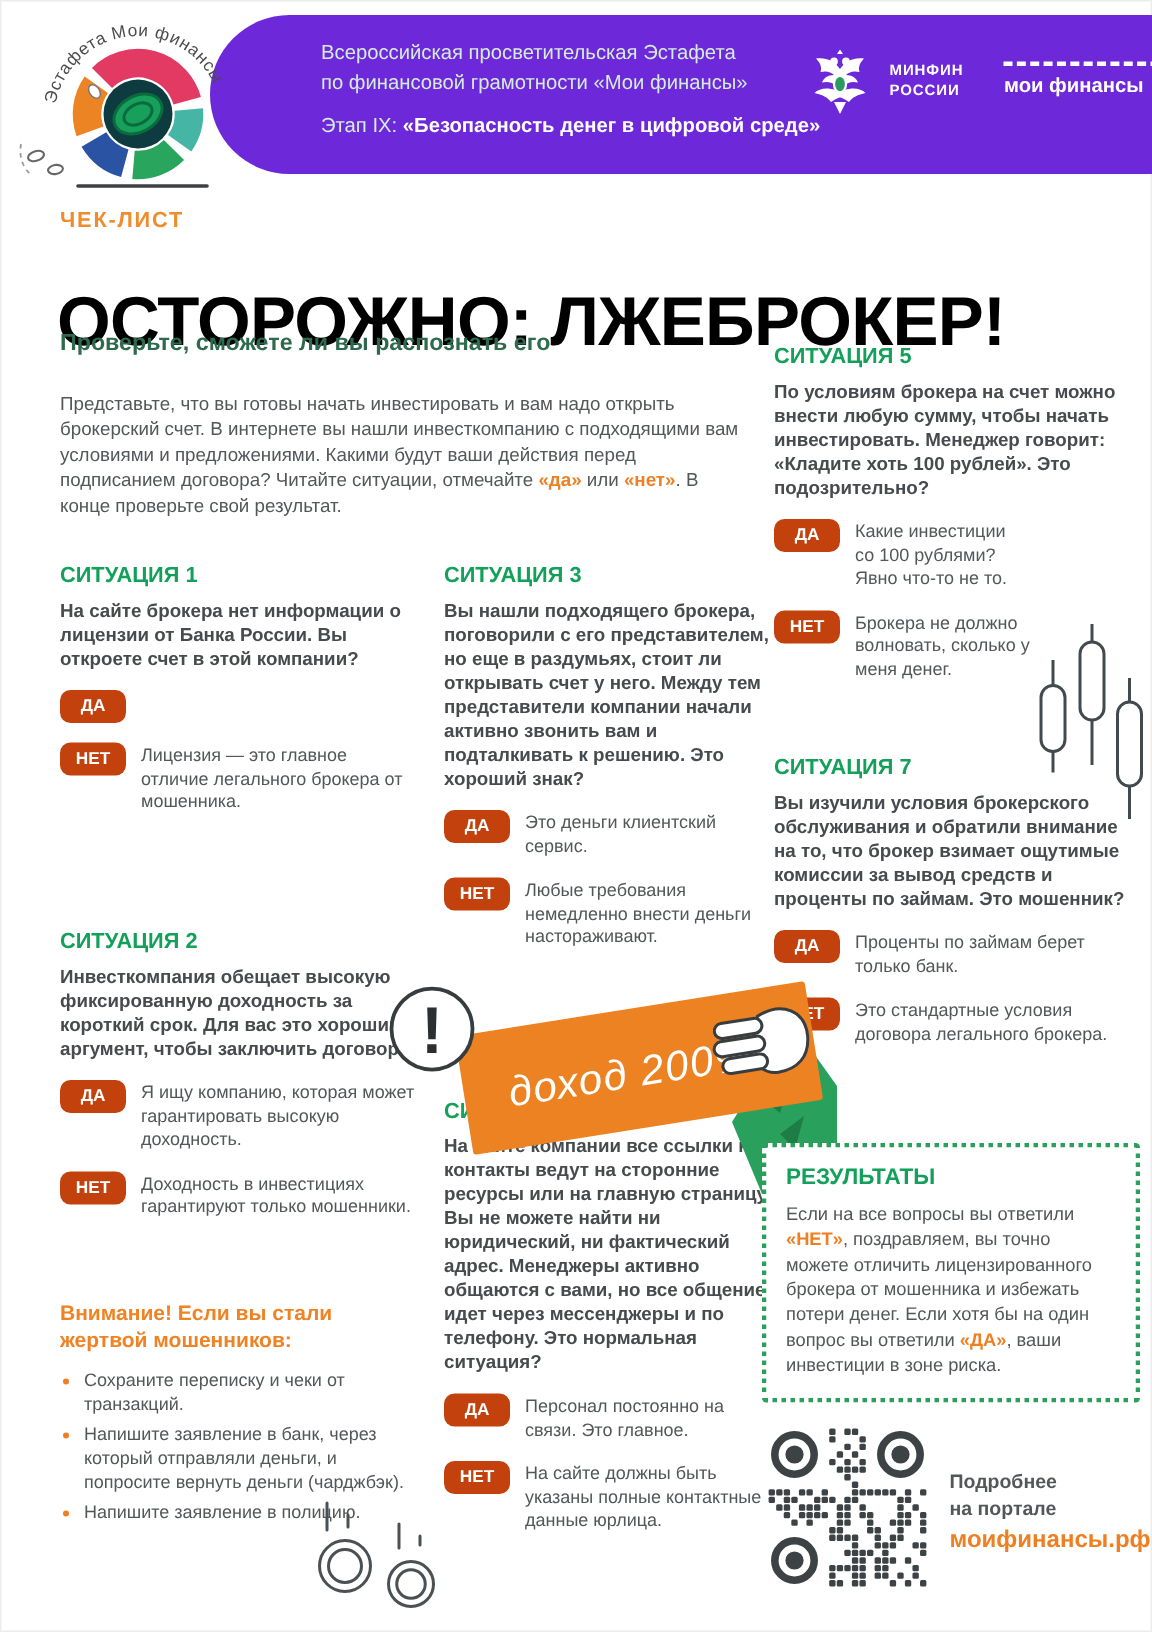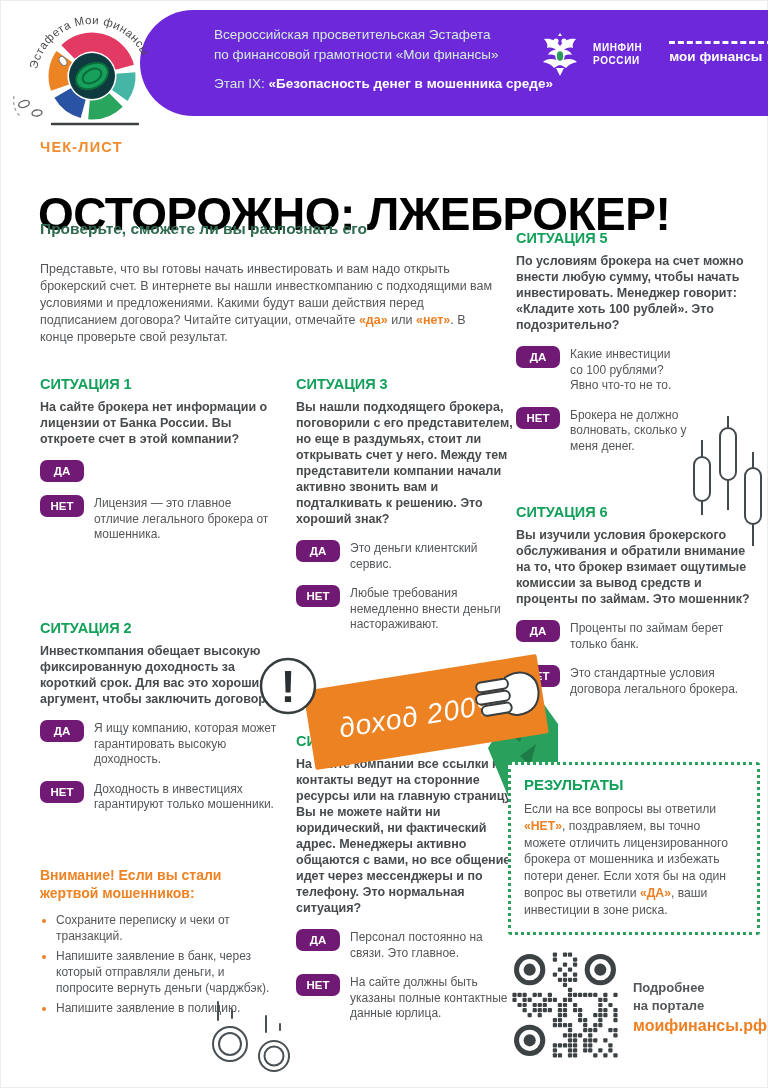--- a/index.html
+++ b/index.html
@@ -33,21 +33,21 @@
   .intro{position:absolute;left:40px;top:248px;width:458px;font-size:12.5px;
     line-height:1.36;color:#54575a;}
   .accent-orange{color:#ee7f22;font-weight:700;}
 
   
   .sit{position:absolute;}
   .sit-label{margin:0 0 7px 0;font-size:14.5px;font-weight:800;color:#12a05a;}
   .sit-q{margin:0 0 12px 0;font-size:12.5px;font-weight:700;line-height:1.28;color:#474b4e;}
   .ans-row{display:flex;gap:10px;margin-bottom:12px;align-items:flex-start;}
   .badge{flex:0 0 auto;min-width:36px;height:22px;padding:0 4px;border-radius:7px;
-    background:#701a75;color:#fff;font-weight:700;font-size:11.5px;
+    background:#c2410c;color:#fff;font-weight:700;font-size:11.5px;
     display:flex;align-items:center;justify-content:center;margin-top:1px;}
   .ans-text{font-size:12px;line-height:1.3;color:#54575a;padding-top:2px;}
 
   
   .warn-title{margin:0 0 11px 0;font-size:14px;font-weight:700;line-height:1.3;color:#ef8324;}
   .warn-list{margin:0;padding-left:16px;}
   .warn-list li{font-size:12px;line-height:1.32;margin-bottom:4px;color:#54575a;}
   .warn-list li::marker{color:#ee7f22;}
 
   
@@ -66,21 +66,21 @@
 </head>
 <body>
 
 <header>
   <div class="header-band">
     <div class="hb-program">
       <div>Всероссийская просветительская Эстафета</div>
       <div>по финансовой грамотности «Мои финансы»</div>
     </div>
     <div class="hb-stage">
-      <span>Этап IX: </span><b>«Безопасность денег в мошенника среде»</b>
+      <span>Этап IX: </span><b>«Безопасность денег в цифровой среде»</b>
     </div>
     <div class="gov">
       <span>
         <svg width="44" height="45" viewBox="0 0 44 45">
           <g fill="#ffffff">
             <path d="M22 14 C18 8 12 6 6 7 C9 10 10 13 9 16 C13 15 16 16 18 18 C14 18 11 20 10 23 C14 22 17 23 19 25 L19 28 C13 26 8 27 5 30 C10 31 14 33 16 36 C19 34 21 33 22 33 C23 33 25 34 28 36 C30 33 34 31 39 30 C36 27 31 26 25 28 L25 25 C27 23 30 22 34 23 C33 20 30 18 26 18 C28 16 31 15 35 16 C34 13 35 10 38 7 C32 6 26 8 22 14 Z"></path>
             <circle cx="18" cy="9" r="2.6"></circle>
               <circle cx="26" cy="9" r="2.6"></circle>
             <path d="M20 4 L22 1 L24 4 Z"></path>
             <path d="M18 36 L22 44 L26 36 Z"></path>
@@ -200,21 +200,21 @@
     <span class="badge">ДА</span>
     <span class="ans-text">Какие инвестиции со 100 рублями? Явно что-то не то.</span>
   </div>
   <div class="ans-row" style="width:175px;">
     <span class="badge">НЕТ</span>
     <span class="ans-text">Брокера не должно волновать, сколько у меня денег.</span>
   </div>
 </section>
 
 <section class="sit" style="left:516px;top:504px;width:244px;">
-  <h3 class="sit-label">СИТУАЦИЯ 6</h3>
+  <h3 class="sit-label">СИТУАЦИЯ 7</h3>
   <p class="sit-q">Вы изучили условия брокерского обслуживания и обратили внимание на то, что брокер взимает ощутимые комиссии за вывод средств и проценты по займам. Это мошенник?</p>
   <div class="ans-row">
     <span class="badge">ДА</span>
     <span class="ans-text">Проценты по займам берет только банк.</span>
   </div>
   <div class="ans-row">
     <span class="badge">НЕТ</span>
     <span class="ans-text">Это стандартные условия договора легального брокера.</span>
   </div>
 </section>

